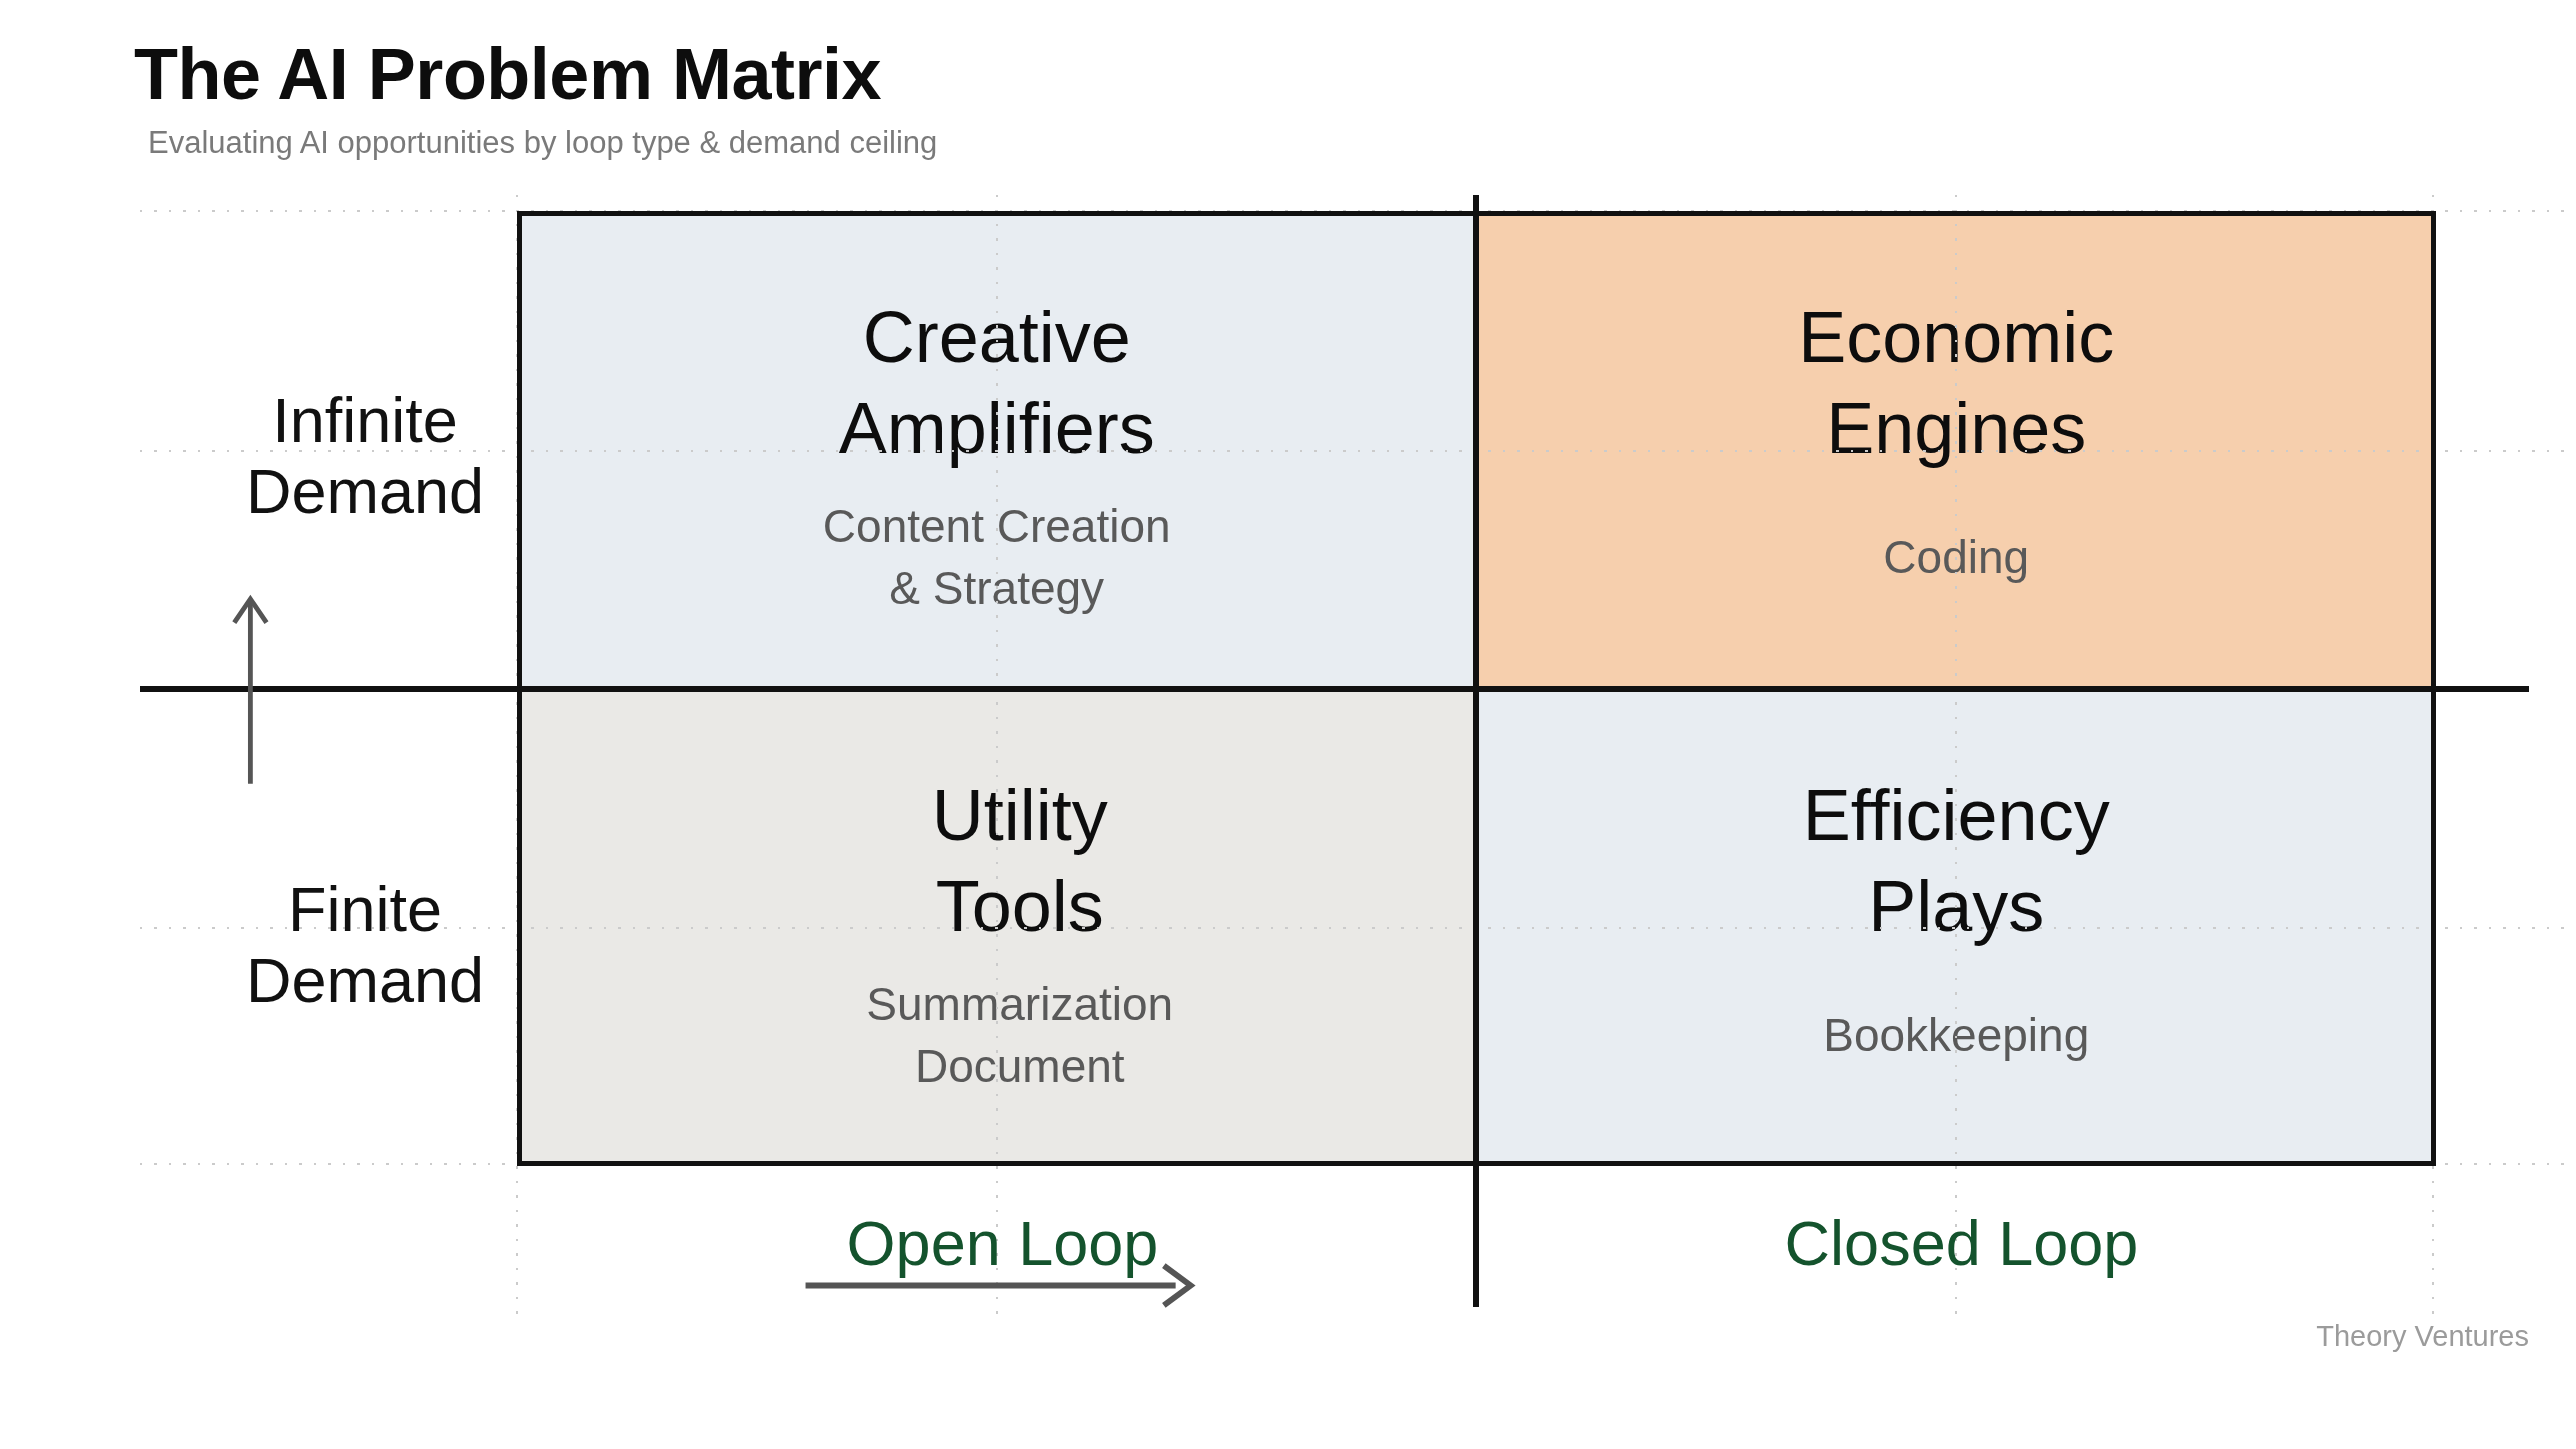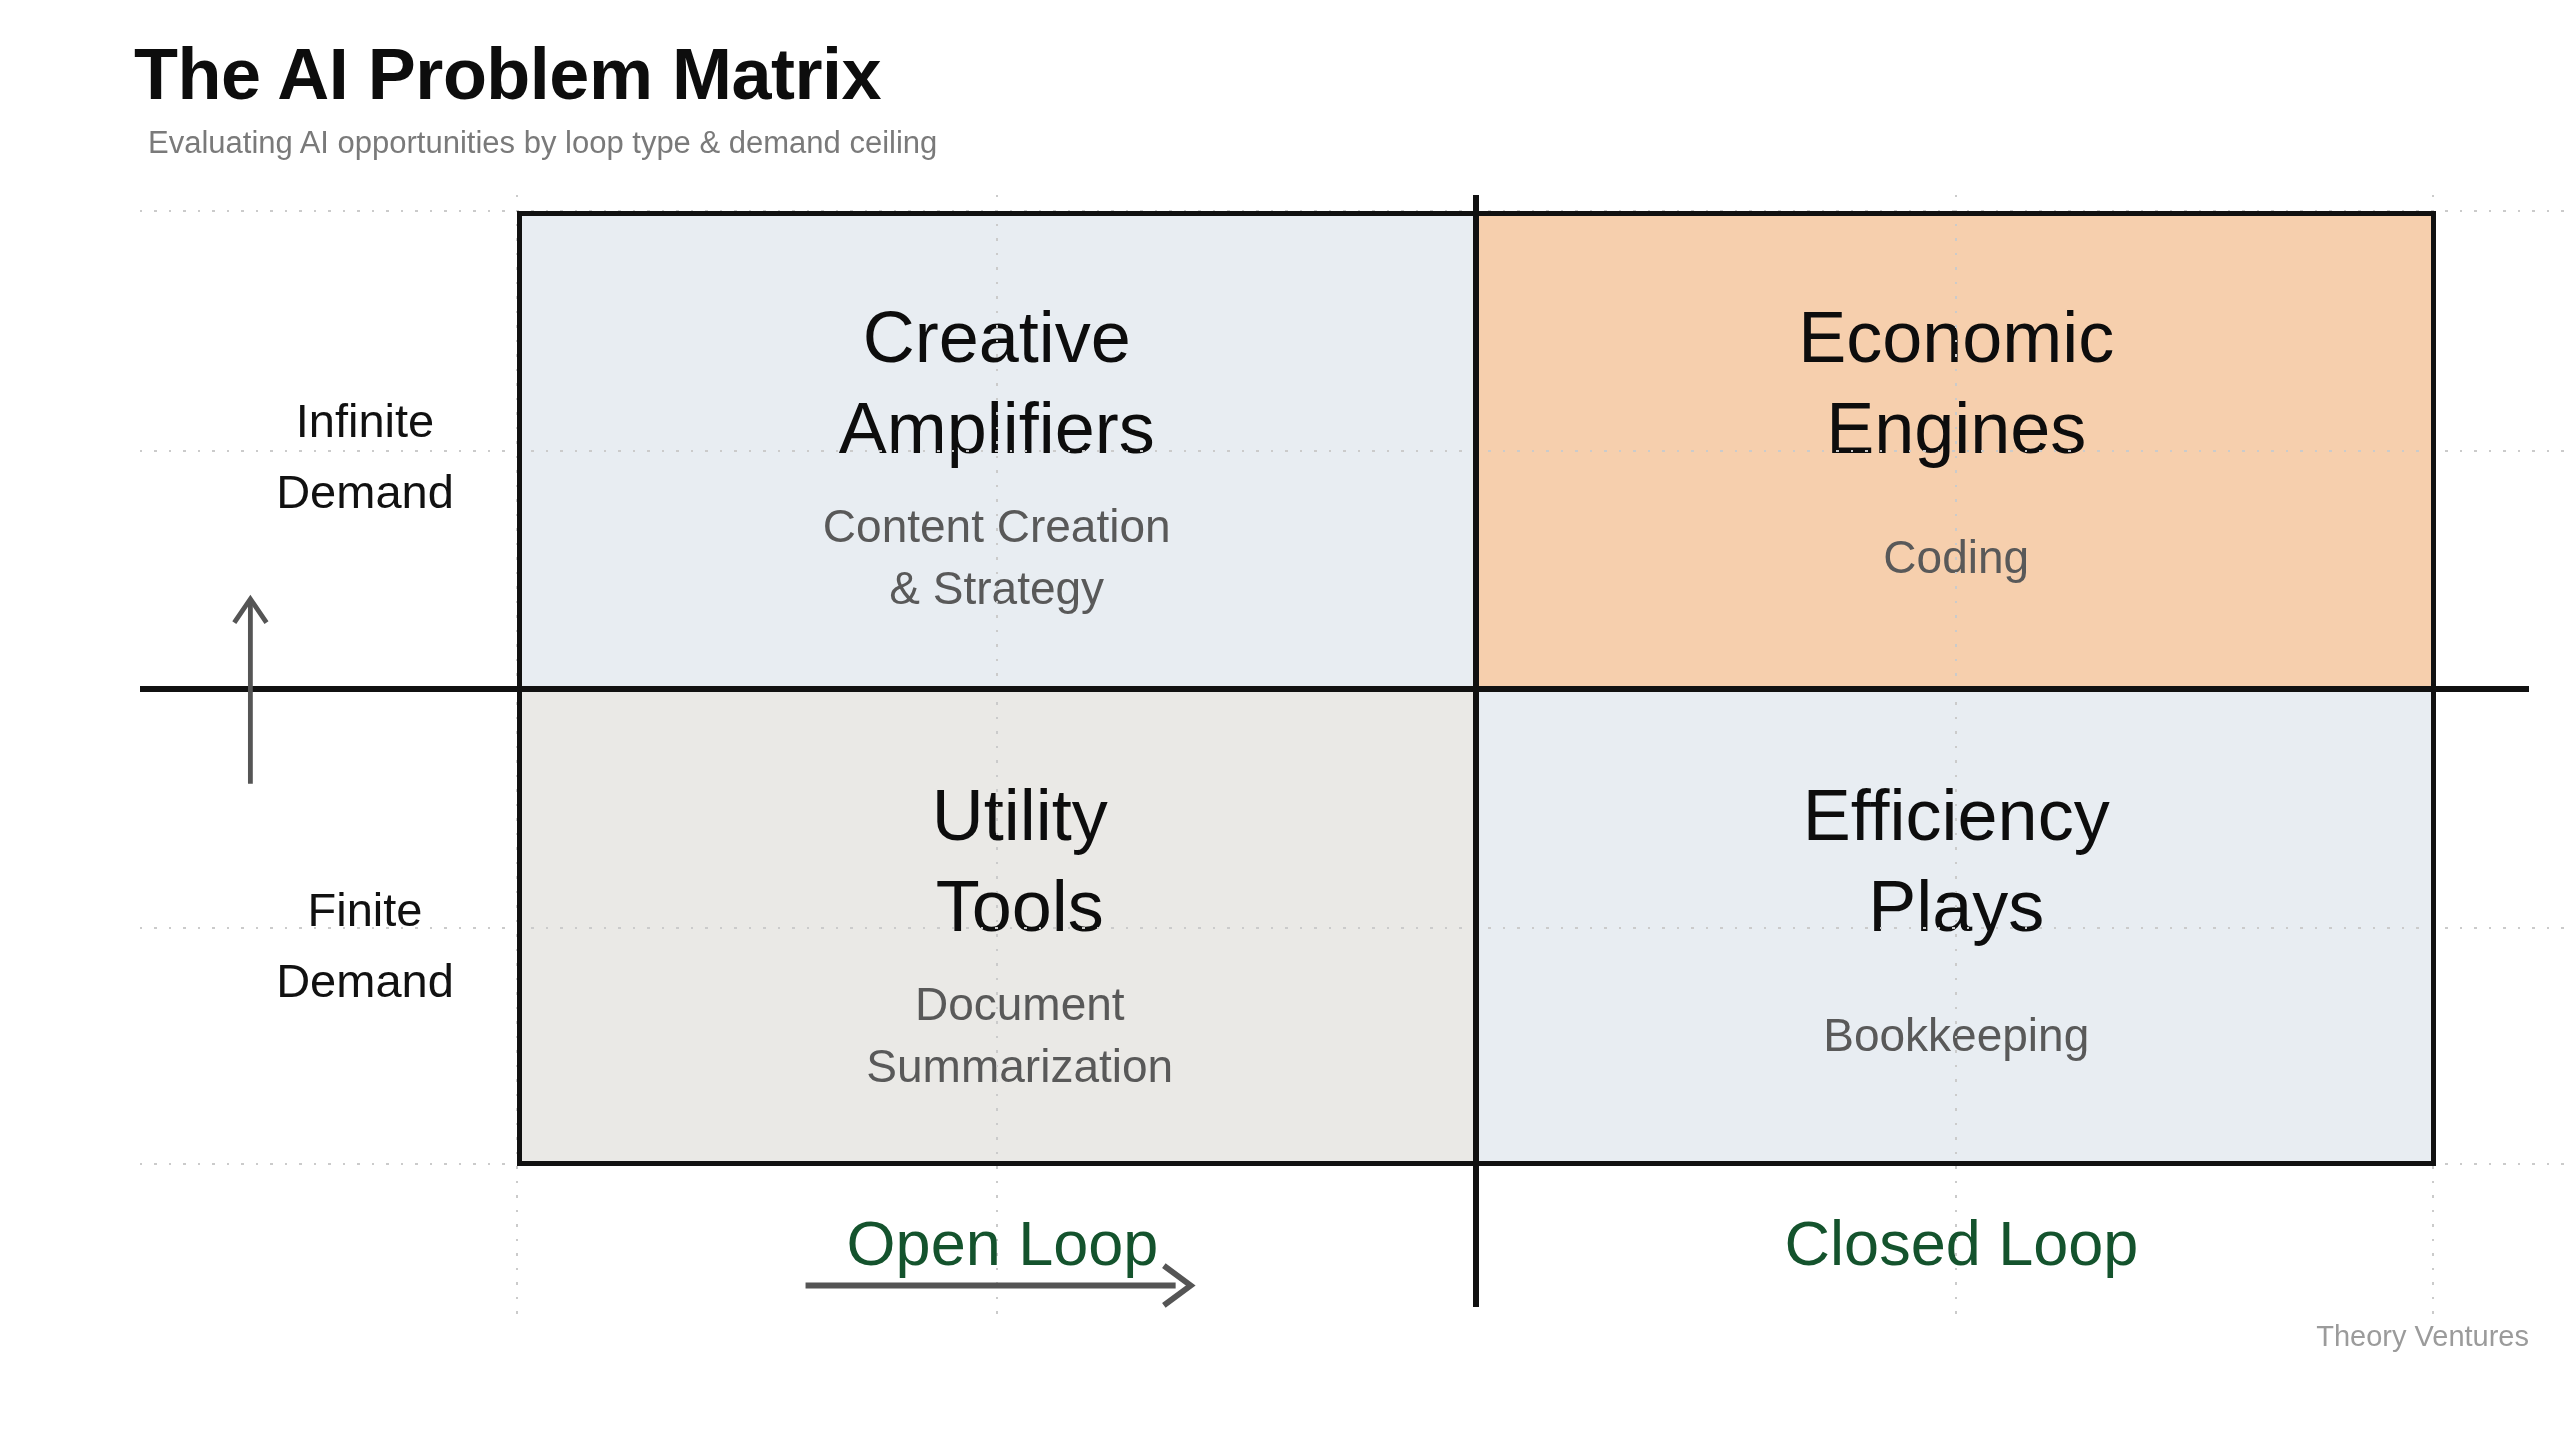--- a/index.html
+++ b/index.html
@@ -36,21 +36,21 @@
          color:#595959;z-index:4;}
 
   .box-border{position:absolute;left:517px;top:211px;width:1919px;height:955px;
               border:5.4px solid #111111;box-sizing:border-box;z-index:3;background:transparent;}
 
   
   .axis-h{position:absolute;left:140px;top:686px;width:2389px;height:6.4px;background:#111111;z-index:3;}
   .axis-v{position:absolute;left:1473px;top:195px;width:6.4px;height:1112px;background:#111111;z-index:3;}
 
   
-  .y-label{position:absolute;left:177px;width:376px;text-align:center;font-size:47px;
+  .y-label{position:absolute;left:177px;width:376px;text-align:center;font-size:63px;
            line-height:71px;font-weight:500;color:#111111;z-index:4;}
   .y-top{top:385px;} .y-bottom{top:874px;}
   .x-label{position:absolute;top:1206px;width:537px;text-align:center;font-size:63px;
            line-height:75px;font-weight:400;color:#14532d;z-index:4;}
   .x-left{left:734px;} .x-right{left:1693px;}
 
   .arrow-svg{position:absolute;z-index:4;}
 
   
   .credit{position:absolute;right:47px;top:1320px;font-size:29px;font-weight:400;
@@ -93,22 +93,22 @@
         <div>Coding</div>
         <div></div>
       </div>
     </div>
     <div class="quadrant q-bl">
       <div class="q-title">
         <div>Utility</div>
         <div>Tools</div>
       </div>
       <div class="q-sub">
+        <div>Summarization</div>
         <div>Document</div>
-        <div>Summarization</div>
       </div>
     </div>
     <div class="quadrant q-br">
       <div class="q-title">
         <div>Efficiency</div>
         <div>Plays</div>
       </div>
       <div class="q-sub">
         <div>Bookkeeping</div>
       </div>

